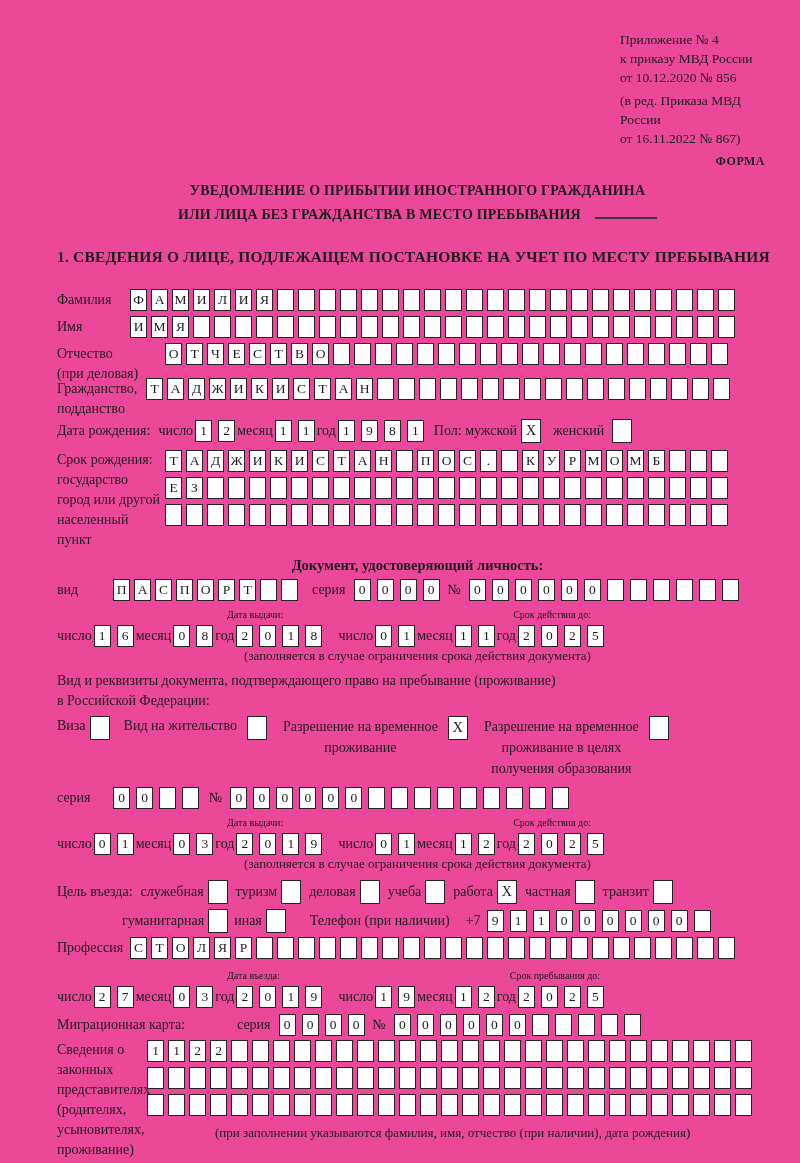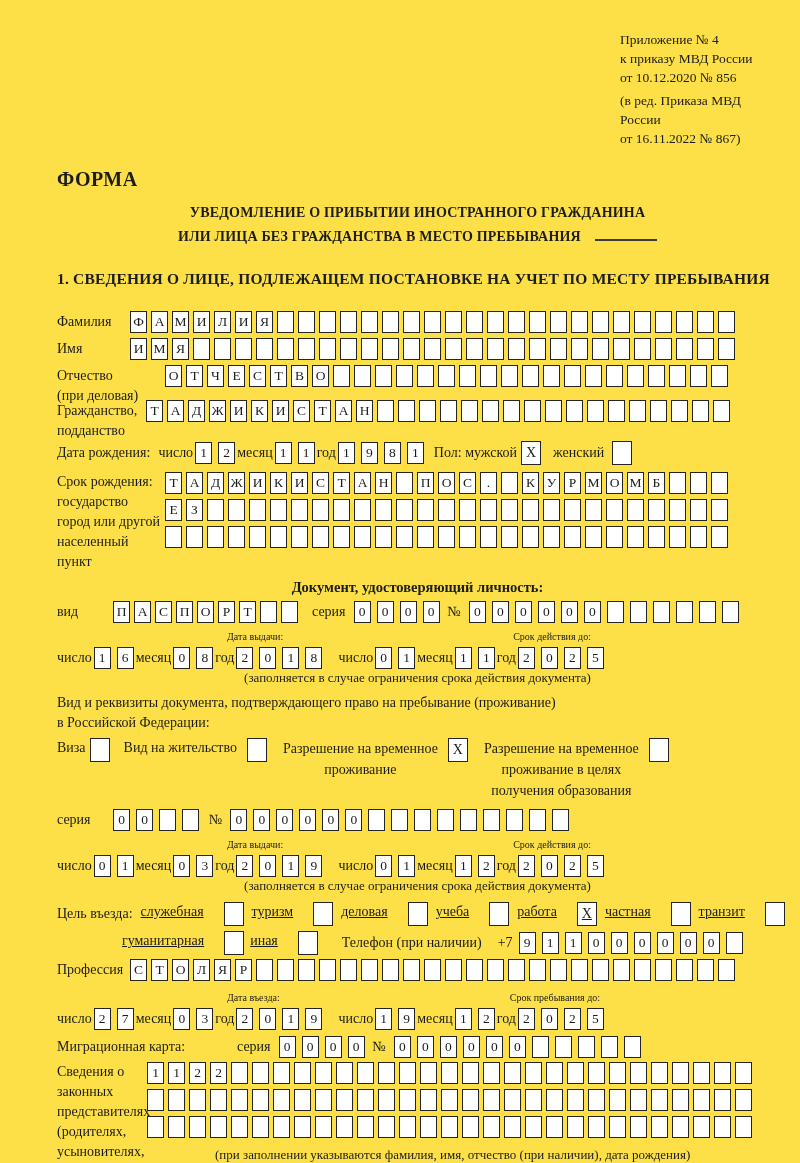--- a/index.html
+++ b/index.html
@@ -1,24 +1,24 @@
 <!DOCTYPE html>
 <html><head>
 <meta charset="utf-8">
 <style>
   html,body{margin:0;padding:0;background:#e8e8e8;}
   .page{
     width:800px;height:1163px;box-sizing:border-box;margin:0 auto;
-    background:#fde047;color:#1c1c1c;
+    background:#ec4899;color:#1c1c1c;
     font-family:"Liberation Serif","DejaVu Serif",serif;
     padding:30px 22px 30px 57px;overflow:hidden;position:relative;
   }
   .doc-header{margin-left:563px;font-size:13.5px;line-height:19px;}
   .doc-header .amend{margin-top:4px;}
-  .form-label{padding-right:13px;font-weight:700;font-size:20px;margin-top:20px;letter-spacing:.5px;}
+  .form-label{text-align:right;padding-right:13px;font-weight:700;font-size:12px;margin-top:6px;letter-spacing:.5px;}
   .title{text-align:center;font-weight:700;font-size:14px;line-height:24px;margin-top:10px;letter-spacing:.2px;}
   .blank-line{display:inline-block;width:62px;height:14px;border-bottom:2.5px solid #3a3a3a;margin-left:14px;}
   .sec-head{font-weight:700;font-size:15.5px;margin-top:20px;letter-spacing:.2px;line-height:20px;}
   .row{display:flex;align-items:flex-start;}
   .ai-c{align-items:center;}
   .lab{font-size:14px;line-height:20px;white-space:nowrap;}
   .lab-rel{position:relative;}
   .lab2{position:absolute;top:20px;left:0;white-space:nowrap;font-size:14px;}
   .lab-block{font-size:14px;line-height:20px;}
   .w56{width:56px;flex:0 0 56px;}
@@ -34,21 +34,21 @@
   .center-bold{text-align:center;font-weight:700;font-size:14.5px;line-height:19px;}
   .dg{display:inline-flex;align-items:center;gap:2px;}
   .dg-r{margin-left:16px;}
   .dhead{display:flex;font-size:10px;line-height:18px;}
   .dh-l{margin-left:170px;}
   .dh-r{margin-left:230px;}
   .note-r{font-size:13px;line-height:16px;text-align:center;margin-top:1px;}
   .note-c{font-size:13px;line-height:16px;margin-left:68px;margin-top:4px;white-space:nowrap;}
   .opt-c{font-size:14px;text-align:center;line-height:21px;}
   .stack{display:flex;flex-direction:column;gap:5px;}
-  .pair{display:inline-flex;gap:20px;margin-left:8px;text-decoration:underline;}
+  .pair{display:inline-flex;align-items:center;gap:4px;margin-left:8px;}
   .mt1{margin-top:1px;}.mt4{margin-top:4px;}.mt5{margin-top:5px;}.mt6{margin-top:6px;}
   .mt7{margin-top:7px;}.mt8{margin-top:8px;}.mt13{margin-top:13px;}.mt19{margin-top:19px;}.mt22{margin-top:22px;}
   .ml4{margin-left:4px;}.ml6{margin-left:6px;}.ml8{margin-left:8px;}.ml10{margin-left:10px;}
   .ml12{margin-left:12px;}.ml14{margin-left:14px;}.ml16{margin-left:16px;}.ml24{margin-left:24px;}
   .ml30{margin-left:30px;}.ml65{margin-left:65px;}
 </style>
 </head>
 <body>
 
 <div class="page">

